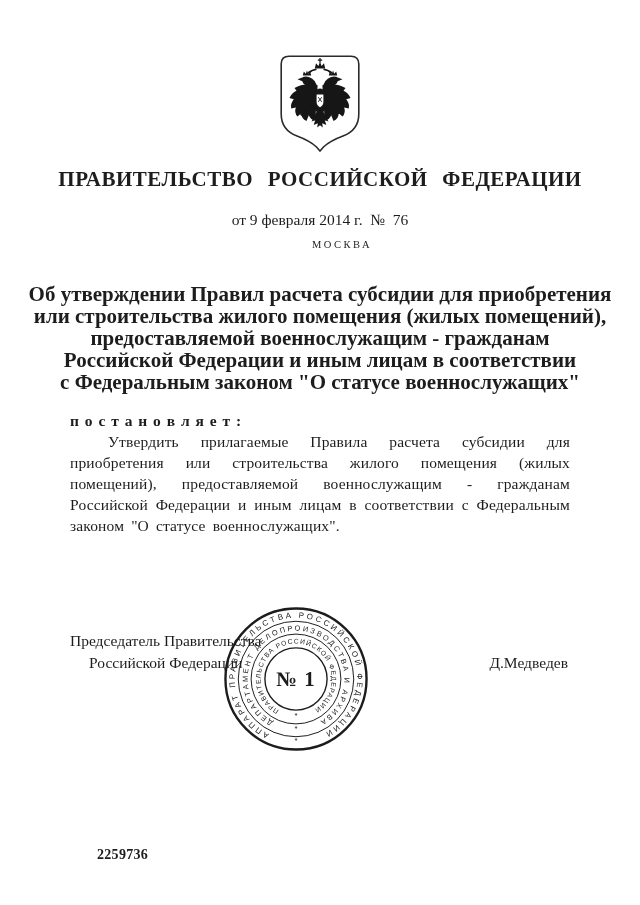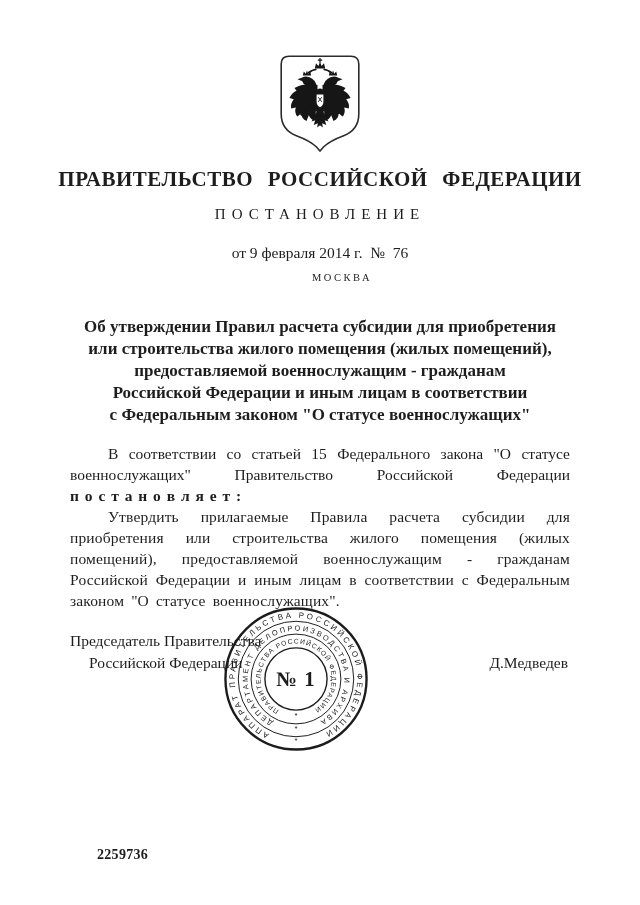--- a/index.html
+++ b/index.html
@@ -44,21 +44,21 @@
     margin-top: 9px;
     text-align: center;
     font-size: 10.5px;
     letter-spacing: 2.5px;
     line-height: 13px;
     padding-left: 44px;
   }
   .doc-title {
     margin-top: 32px;
     text-align: center;
-    font-size: 17px;
+    font-size: 21px;
     font-weight: bold;
     line-height: 22px;
     white-space: pre-line;
   }
   .body-text {
     margin: 17px 70px 0 70px;
     font-size: 15.5px;
     line-height: 21px;
   }
   .p-first {
@@ -150,32 +150,30 @@
         <path d="M36.5 57 L43.5 57 L48.5 66.5 L44.8 65.3 L46.3 70 L42.2 68.2 L42.8 72.6 L40 70.2 L37.2 72.6 L37.8 68.2 L33.7 70 L35.2 65.3 L31.5 66.5 Z"></path>
         <path d="M34.5 47.5 L21.5 61 L20 59.6 L33 46 Z"></path>
         <circle cx="57.5" cy="56.5" r="2.8"></circle>
       </g>
       <path d="M36.6 39.5 h6.8 v7 q0 4.2 -3.4 5.8 q-3.4 -1.6 -3.4 -5.8 z" fill="#ffffff"></path>
       <path d="M38.3 42.2 l3.4 4.6 M41.7 42.2 l-3.4 4.6" stroke="#161616" stroke-width="0.9" fill="none"></path>
     </svg>
   </div>
 
   <div class="org-name">ПРАВИТЕЛЬСТВО РОССИЙСКОЙ ФЕДЕРАЦИИ</div>
-  <div class="doc-type">ПОСТАНОВЛЕНИЕ</div>
   <div class="date-line">от 9 февраля 2014 г.  №  76</div>
   <div class="city">МОСКВА</div>
 
   <div class="doc-title">Об утверждении Правил расчета субсидии для приобретения
 или строительства жилого помещения (жилых помещений),
 предоставляемой военнослужащим - гражданам
 Российской Федерации и иным лицам в соответствии
 с Федеральным законом "О статусе военнослужащих"</div>
 
   <div class="body-text">
-    <p class="p-first">В соответствии со статьей 15 Федерального закона "О статусе военнослужащих" Правительство Российской Федерации</p>
     <p class="p-decree">п о с т а н о в л я е т :</p>
     <p class="p-second">Утвердить прилагаемые Правила расчета субсидии для приобретения или строительства жилого помещения (жилых помещений), предоставляемой военнослужащим - гражданам Российской Федерации и иным лицам в соответствии с Федеральным законом "О статусе военнослужащих".</p>
   </div>
 
   <div class="sig-row">
     <div class="sig-position">Председатель Правительства
 Российской Федерации</div>
     <div class="sig-name">Д.Медведев</div>
 
     <svg class="stamp" viewBox="0 0 150 150" aria-hidden="true">

